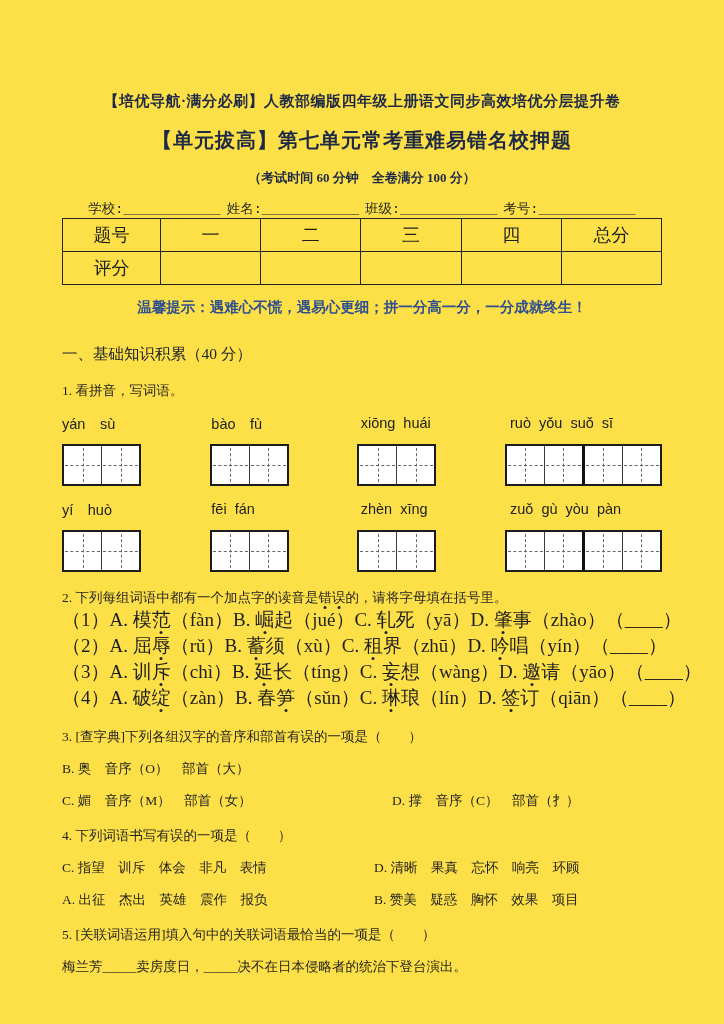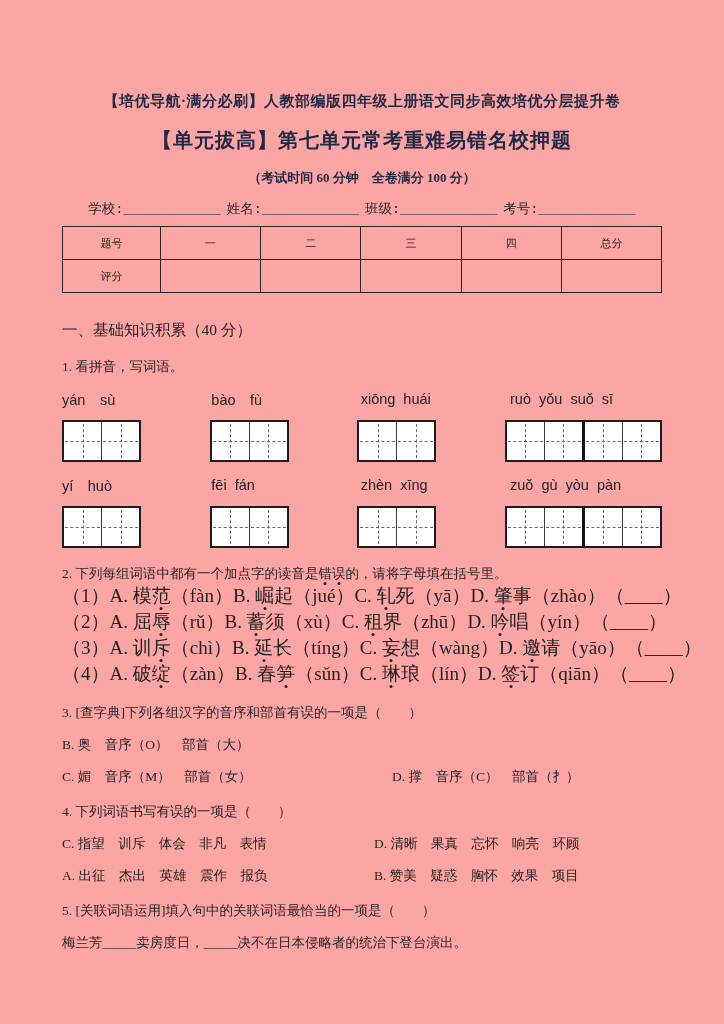--- a/index.html
+++ b/index.html
@@ -1,33 +1,33 @@
 <!DOCTYPE html>
 <html><head>
 <meta charset="utf-8">
 <style>
   html,body { margin:0; padding:0; background:#ffffff; }
   .page {
     width:724px; height:1024px; box-sizing:border-box;
-    padding:92px 62px 0 62px; background:#fca5a5;
+    padding:92px 62px 0 62px; background:#fde047;
     font-family:"Liberation Serif", serif; color:#1f1f1f;
     overflow:hidden;
   }
   .t1 { text-align:center; font-size:15px; font-weight:700; color:#1e2a45; letter-spacing:0.5px; }
   .t2 { text-align:center; font-size:20px; font-weight:700; color:#1e2a45; margin-top:16px; letter-spacing:1px; }
   .t3 { text-align:center; font-size:13px; font-weight:700; color:#1e2a45; margin-top:15px; }
   .info-row {
     display:flex; justify-content:center; gap:6px;
     margin-top:13px; font-size:13.5px; white-space:nowrap;font-family:Liberation Mono, monospace;
   }
   .info-field { display:inline-flex; align-items:baseline; }
   .info-blank { letter-spacing:0; color:#333; }
   table.score {
-    width:100%; border-collapse:collapse; margin-top:8px;
-    font-size:11px; table-layout:fixed;
+    width:100%; border-collapse:collapse; margin-top:0;
+    font-size:18px; table-layout:fixed;
   }
   table.score td { border:1.5px solid #222; height:30px; text-align:center; vertical-align:middle; }
   table.score td.first { width:95px; }
   .tip {
     margin-top:13px; text-align:center; font-size:14.5px;
     font-weight:700; color:#2f4f8f;
   }
   .sec-head { margin-top:27px; font-size:15.5px; color:#20242c; }
   .stem { margin-top:17px; font-size:13.5px; }
   .pinyin-row {
@@ -106,20 +106,21 @@
       <td class="first">评分</td>
       <td></td>
       <td></td>
       <td></td>
       <td></td>
       <td></td>
     </tr>
   </tbody>
     </table>
 
+  <div class="tip">温馨提示：遇难心不慌，遇易心更细；拼一分高一分，一分成就终生！</div>
 
   <div class="sec-head">一、基础知识积累（40 分）</div>
 
   <div class="stem">1. 看拼音，写词语。</div>
 
   <div class="pinyin-row">
     <span class="pinyin-cell pw2">yán　sù</span>
     <span class="pinyin-cell pw2">bào　fù</span>
     <span class="pinyin-cell pw2">xiōng huái</span>
     <span class="pinyin-cell pw4">ruò yǒu suǒ sī</span>

